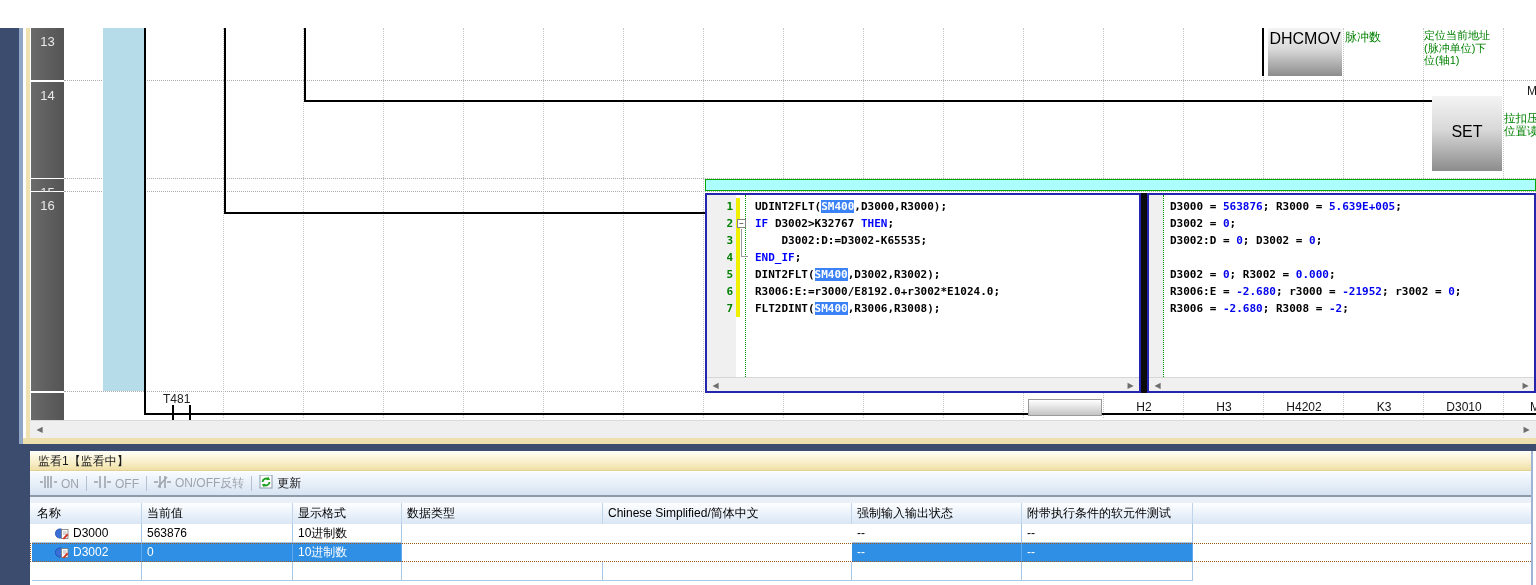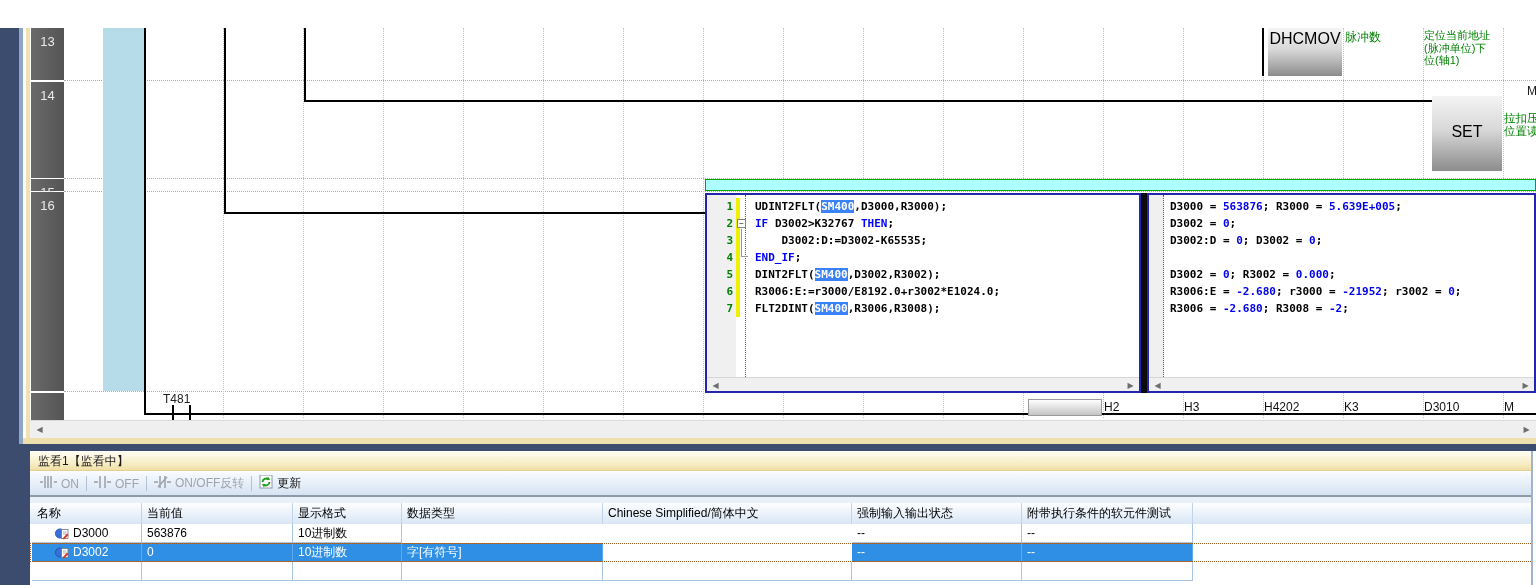--- a/index.html
+++ b/index.html
@@ -21,21 +21,21 @@
   .rowseg span { display:inline-block; margin-top:6px; }
   .dh { position:absolute; border-top:1px dotted #ACACAC; height:0; }
   .dv { position:absolute; border-left:1px dotted #C6C6C6; width:0; }
   .blueband { left:73px; top:0; width:41px; height:363px; background:#B6DCEA; }
   .wire { position:absolute; background:#000; }
   .ibox { position:absolute; background:linear-gradient(180deg,#F4F4F4 0%,#D8D8D8 45%,#8C8C8C 100%);
           text-align:center; color:#000; font-size:16px; }
   .gcomment { position:absolute; color:#008000; font-size:11px; line-height:12.5px; white-space:nowrap; }
   .dlabel { position:absolute; color:#1A1A1A; font-size:12px; white-space:nowrap; }
   .opcell { position:absolute; top:372px; height:15px; font-size:12px; color:#111;
-            text-align:left; line-height:14px; white-space:nowrap; }
+            text-align:center; line-height:14px; white-space:nowrap; }
   .opbox { left:998px; top:371px; width:74px; height:17px; border:1px solid #9A9A9A;
            background:linear-gradient(180deg,#FFFFFF,#C4C4C4); }
 
   
   .hscroll { background:#EFEFEF; border-top:1px solid #DADADA; }
   .sb-arrow { position:absolute; top:2px; width:13px; height:13px; color:#6E6E6E;
               font-size:8px; line-height:13px; text-align:center;
               font-family:"DejaVu Sans", sans-serif; }
 
   
@@ -319,21 +319,20 @@
         <div class="wrow sel" style="left: 0px; top: 92px; width: 1503px;">
           <div class="wcell" style="left: 2px; width: 110px;"><span class="devicon"><svg width="14" height="13" viewBox="0 0 14 13">
                 <circle cx="5" cy="6.5" r="4.6" fill="#3A6FD8" stroke="#1D4AA8" stroke-width="0.8"></circle>
                 <rect x="6.5" y="2.5" width="6.5" height="9" fill="#FFFFFF" stroke="#777" stroke-width="0.8"></rect>
                 <line x1="8" y1="5" x2="11.5" y2="5" stroke="#999" stroke-width="0.8"></line>
                 <line x1="8" y1="7" x2="11.5" y2="7" stroke="#999" stroke-width="0.8"></line>
                 <path d="M7.5 11.5 L12 6.5 L13.5 8 L9 12.5 Z" fill="#D23A2A"></path>
               </svg></span>D3002</div>
           <div class="wcell" style="left: 112px; width: 151px;">0</div>
           <div class="wcell" style="left: 263px; width: 109px;">10进制数</div>
-          <div class="wcell" style="left: 372px; width: 201px;">字[有符号]</div>
           <div class="wcell" style="left: 822px; width: 170px;">--</div>
           <div class="wcell" style="left: 992px; width: 171px;">--</div>
           <div class="focusrect"></div>
         </div>
         <div class="wrow" style="left: 0px; top: 111px; width: 1503px;">
           <div class="wcell" style="left: 2px; width: 110px;"></div>
           <div class="wcell" style="left: 112px; width: 151px;"></div>
           <div class="wcell" style="left: 263px; width: 109px;"></div>
           <div class="wcell" style="left: 372px; width: 201px;"></div>
           <div class="wcell" style="left: 573px; width: 249px;"></div>

